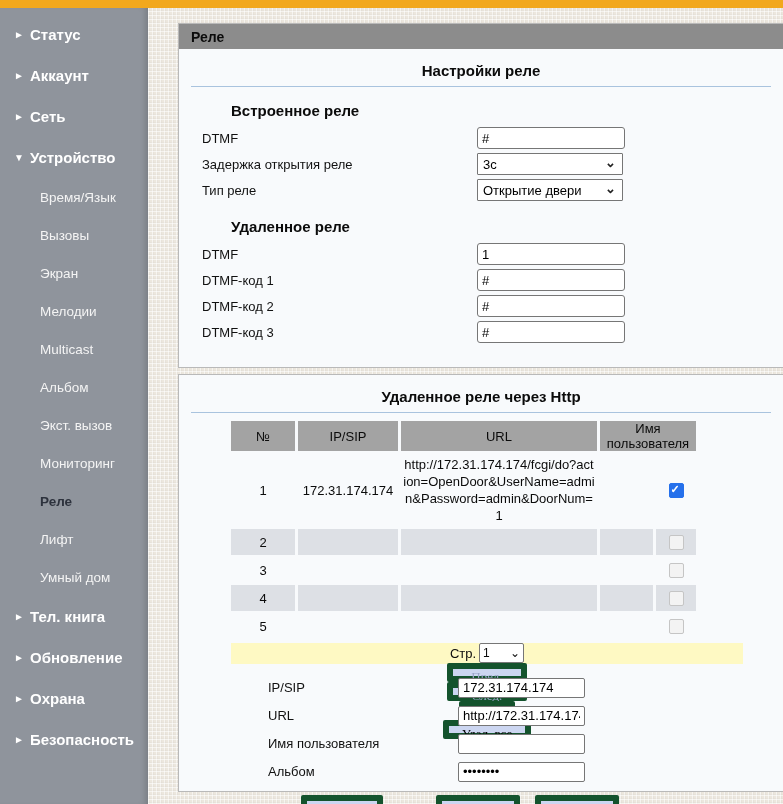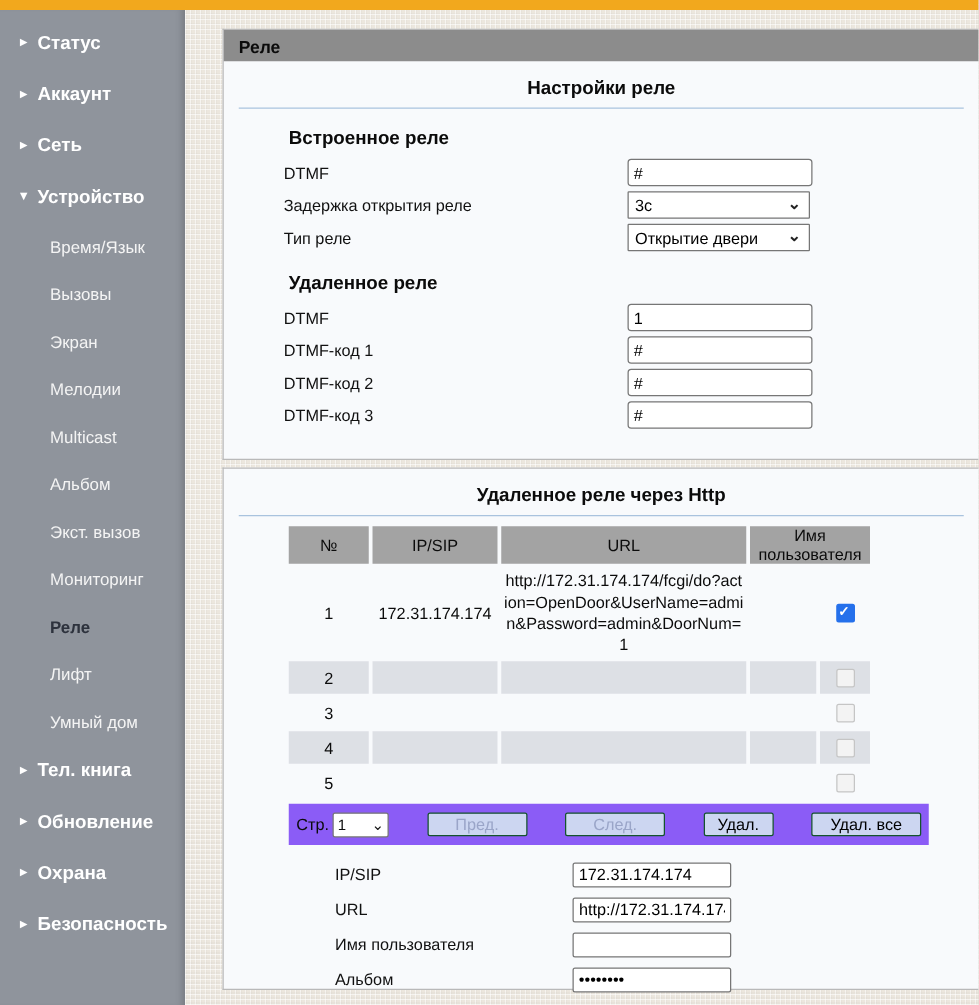--- a/index.html
+++ b/index.html
@@ -25,46 +25,46 @@
   
   .panel{position:absolute;left:178px;width:605px;background:#f8fafc;
     border:1px solid #b9b9b9;border-right:none;box-sizing:border-box;}
   #panel1{top:23px;height:345px;}
   #panel2{top:374px;height:418px;}
   .p-header{height:25px;background:#8c8c8c;display:flex;align-items:center;
     padding-left:12px;font-weight:bold;font-size:14px;color:#0b0b0b;}
   .p-title{margin-top:13px;text-align:center;font-weight:bold;font-size:15px;color:#0b0b0b;}
   .p-rule{border:none;border-top:1px solid #a9c3de;margin:7px 12px 0 12px;}
   .sec-h{margin:15px 0 6px 52px;font-weight:bold;font-size:15px;color:#0b0b0b;}
-  .frow{display:flex;align-items:center;height:26px;padding-left:48px;}
+  .frow{display:flex;align-items:center;height:26px;padding-left:23px;}
   .frow .flabel{width:275px;font-size:13px;color:#111;}
   .tinput{width:138px;height:20px;border:1px solid #767676;border-radius:3px;
     font-family:inherit;font-size:13px;padding:0 4px;box-sizing:content-box;background:#fff;color:#000;}
   .selbox{width:146px;height:22px;border:1px solid #767676;border-radius:1px;background:#fff;
     display:flex;align-items:center;font-size:13px;padding-left:5px;box-sizing:border-box;position:relative;cursor:pointer;}
   .selbox .chev{position:absolute;right:6px;top:1px;font-size:13px;color:#222;font-weight:bold;}
 
   
   table.rtab{border-collapse:separate;border-spacing:3px 2px;margin:6px 0 0 49px;table-layout:fixed;font-size:13px;}
   table.rtab th{background:#a3a3a3;font-weight:normal;height:20px;color:#0b0b0b;padding:0 2px;}
   table.rtab td{text-align:center;color:#0b0b0b;padding:0 2px;height:26px;}
   .col-num{width:60px;} .col-ip{width:96px;} .col-url{width:192px;} .col-user{width:92px;} .col-chk{width:36px;}
   tr.alt td{background:#dde0e5;}
   .urlwrap{word-break:break-all;line-height:17px;padding:3px 0;font-size:13px;}
   .cbox{width:13px;height:13px;border:1px solid #c5c5c5;border-radius:2px;background:#f3f3f3;margin:0 auto;cursor:pointer;position:relative;}
   .cbox.checked{background:#2570eb;border-color:#2570eb;}
   .cbox.checked::after{content:"✓";position:absolute;left:1px;top:-1px;color:#fff;font-size:11px;font-weight:bold;}
 
   
-  .pagebar{width:512px;height:33px;background:#8b5cf6;margin:2px 0 0 52px;display:flex;
-    align-items:center;justify-content:space-between;padding:0 6px;box-sizing:border-box;}
+  .pagebar{width:512px;height:21px;background:#fef9c3;margin:2px 0 0 52px;display:flex;
+    align-items:center;justify-content:space-between;padding:0 6px;box-sizing:border-box;flex-direction:column;}
   .pg-left{display:flex;align-items:center;font-size:13px;color:#0b0b0b;gap:3px;}
   .pg-sel{width:37px;height:18px;background:#fff;border:1px solid #767676;border-radius:2px;
     display:flex;align-items:center;justify-content:space-between;padding:0 3px;font-size:12px;cursor:pointer;}
-  .btn{background:#ccd6f1;border:1px solid #14532d;border-radius:2px;font-family:Liberation Sans, sans-serif;
+  .btn{background:#ccd6f1;border:6px solid #14532d;border-radius:2px;font-family:Liberation Serif, serif;
     font-size:13px;color:#000;height:19px;line-height:16px;cursor:pointer;padding:0 4px;}
   .btn.disabled{color:#9aa5c8;cursor:default;}
   .btn.w-prev{width:80px;} .btn.w-next{width:80px;} .btn.w-del{width:56px;} .btn.w-delall{width:88px;}
 
   
   .bform{margin-top:13px;}
   .brow{display:flex;align-items:center;height:21px;padding-left:89px;margin-bottom:7px;}
   .brow .flabel{width:190px;font-size:13px;color:#111;}
   .binput{width:117px;height:18px;border:1px solid #767676;border-radius:2px;
     font-family:inherit;font-size:13px;padding:0 4px;background:#fff;color:#000;}

